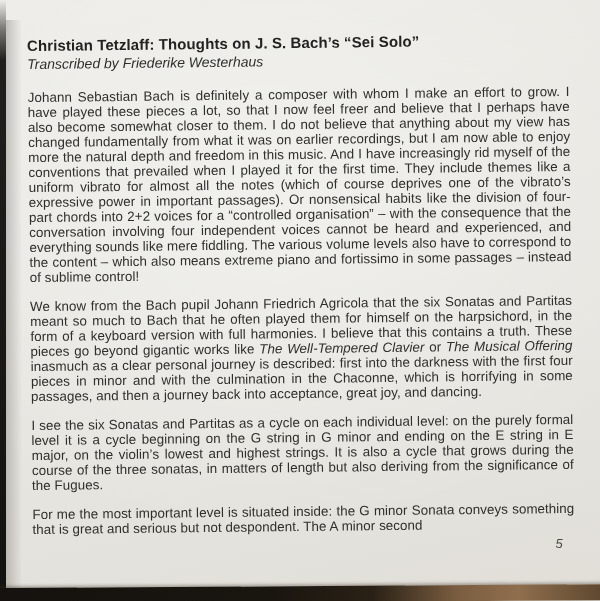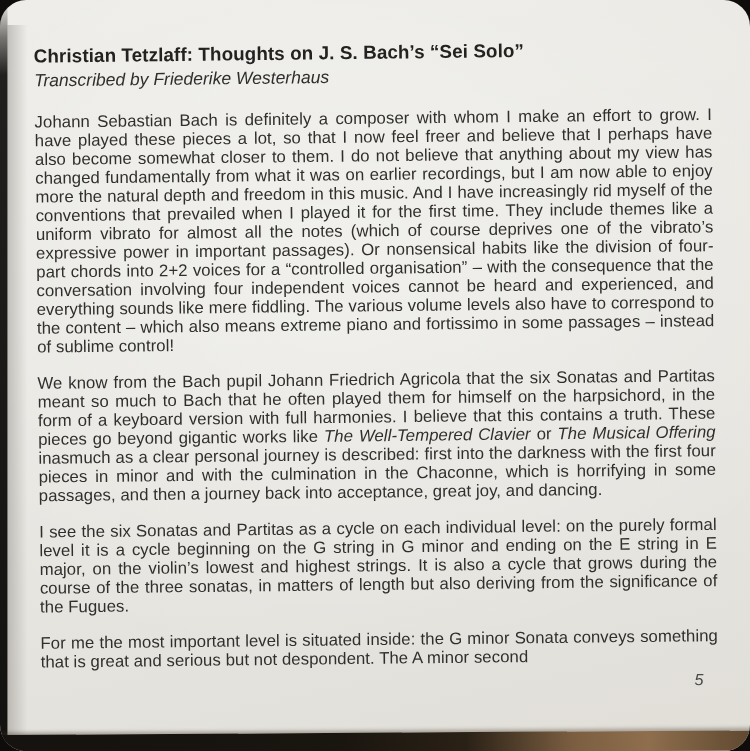--- a/index.html
+++ b/index.html
@@ -10,21 +10,20 @@
     overflow: hidden;
     background: #0e0d0b;
     font-family: "Liberation Sans", sans-serif;
   }
 
   .photo {
     position: relative;
     width: 600px;
     height: 601px;
     overflow: hidden;
-    border-radius: 21px;
   }
 
   
   .paper {
     position: absolute;
     inset: 0;
     background:
       radial-gradient(120% 90% at 45% 35%, rgba(255,255,255,0.35) 0%, rgba(255,255,255,0) 60%),
       linear-gradient(168deg, #edece8 0%, #e9e8e3 38%, #e6e4df 70%, #e0ded7 100%);
   }

